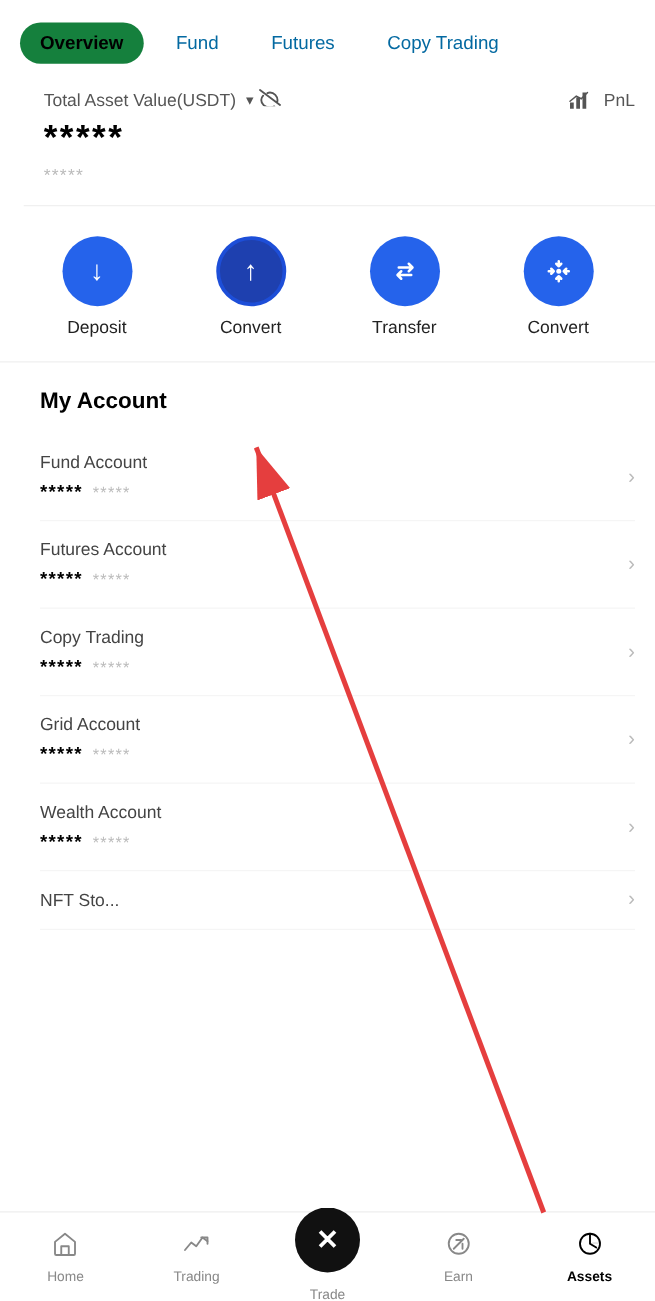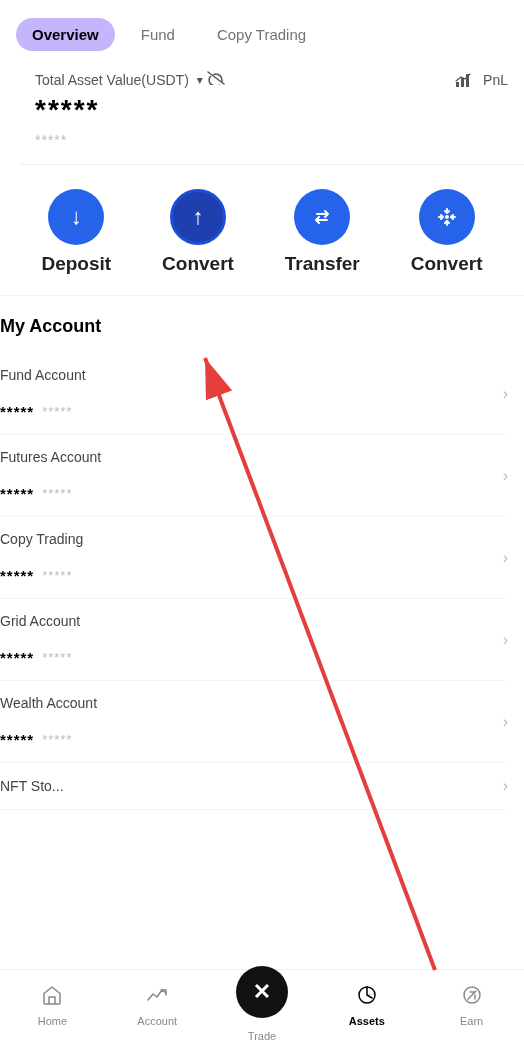--- a/index.html
+++ b/index.html
@@ -18,25 +18,25 @@
     .top-nav {
       display: flex;
       align-items: center;
       padding: 18px 16px 10px 16px;
       gap: 10px;
     }
     .nav-item {
       padding: 8px 16px;
       border-radius: 20px;
       font-size: 15px;
-      color: #737373;
+      color: #0369a1;
       cursor: pointer;
     }
     .nav-item.active {
-      background: #c4b5fd;
+      background: #15803d;
       color: #000;
       font-weight: 600;
     }
 
     
     .asset-header {
       padding: 10px 16px 16px 16px;
       border-bottom: 1px solid #f0f0f0;
       margin-left: 19px;
     }
@@ -98,45 +98,46 @@
       align-items: center;
       justify-content: center;
       color: #fff;
       font-size: 22px;
     }
     .action-circle.withdraw-circle {
       background: #1e40af;
       border: 3px solid #1d4ed8;
     }
     .action-label {
-      font-size: 19px;
+      font-size: 14px;
       color: #222;
-      font-weight: 700;
+      font-weight: 400;
     }
 
     
     .my-account {
       padding: 20px 16px 10px 0;
+      margin-left: 32px;
     }
     .section-title {
       font-size: 18px;
       font-weight: 700;
       margin-bottom: 16px;
     }
 
     
     .account-item {
       display: flex;
       align-items: center;
       justify-content: space-between;
       padding: 14px 0;
       border-bottom: 1px solid #f5f5f5;
       cursor: pointer;
     }
-    .account-item-left { display: flex; flex-direction: column; gap: 20px; }
+    .account-item-left { display: flex; flex-direction: column; gap: 8px; }
     .account-item-name { font-size: 14px; color: #444; }
     .account-item-value { display: flex; align-items: center; gap: 8px; }
     .account-item-value .masked { font-size: 15px; font-weight: 700; letter-spacing: 1px; }
     .account-item-value .masked-sub { font-size: 13px; color: #bbb; letter-spacing: 1px; }
     .chevron-right {
       font-size: 16px;
       color: #bbb;
     }
 
     
@@ -201,20 +202,21 @@
 
     
     .bottom-spacer { height: 80px; }
   </style>
 </head>
 <body>
 
 <nav class="top-nav">
   <div class="nav-item active">Overview</div>
   <div class="nav-item">Fund</div>
+  <div class="nav-item">Futures</div>
   <div class="nav-item">Copy Trading</div>
 </nav>
 
 <div class="asset-header">
   <div class="asset-label-row">
     <span>Total Asset Value(USDT)</span>
     <div class="icons">
       <span class="chevron-icon">▾</span>
       <span class="eye-slash">
         <svg width="18" height="14" viewBox="0 0 18 14" fill="none">
@@ -351,50 +353,50 @@
     <span class="nav-tab-label">Home</span>
   </div>
 
   <div class="nav-tab">
     <div class="nav-tab-icon">
       <svg width="22" height="22" viewBox="0 0 22 22" fill="none">
         <polyline points="2,16 7,10 11,13 16,6 20,9" stroke="#888" stroke-width="1.5" stroke-linecap="round" stroke-linejoin="round"></polyline>
         <polyline points="15,6 20,6 20,11" stroke="#888" stroke-width="1.5" stroke-linecap="round" stroke-linejoin="round"></polyline>
       </svg>
     </div>
-    <span class="nav-tab-label">Account</span>
+    <span class="nav-tab-label">Trading</span>
   </div>
 
   <div class="nav-tab" style="justify-content:flex-end;padding-bottom:4px;">
     <div class="trade-btn">
       <span class="trade-btn-icon" style="color:#fff;font-size:22px;font-weight:900;">✕</span>
     </div>
     <span class="nav-tab-label">Trade</span>
+  </div>
+
+  <div class="nav-tab">
+    <div class="nav-tab-icon">
+      <svg width="22" height="22" viewBox="0 0 22 22" fill="none">
+        <circle cx="11" cy="11" r="8" stroke="#888" stroke-width="1.5"></circle>
+        <path d="M7 15l8-8M9 8h4M14 11v4" stroke="#888" stroke-width="1.5" stroke-linecap="round"></path>
+      </svg>
+    </div>
+    <span class="nav-tab-label">Earn</span>
   </div>
 
   <div class="nav-tab">
     <div class="nav-tab-icon active-icon">
       <svg width="22" height="22" viewBox="0 0 22 22" fill="none">
         <circle cx="11" cy="11" r="8" stroke="#000" stroke-width="1.5"></circle>
         <path d="M11 3v8l5 3" stroke="#000" stroke-width="1.5" stroke-linecap="round"></path>
         <path d="M11 11 a8 8 0 0 1 8 0" fill="#000" fill-opacity="0.15"></path>
       </svg>
     </div>
     <span class="nav-tab-label active-label">Assets</span>
   </div>
-
-  <div class="nav-tab">
-    <div class="nav-tab-icon">
-      <svg width="22" height="22" viewBox="0 0 22 22" fill="none">
-        <circle cx="11" cy="11" r="8" stroke="#888" stroke-width="1.5"></circle>
-        <path d="M7 15l8-8M9 8h4M14 11v4" stroke="#888" stroke-width="1.5" stroke-linecap="round"></path>
-      </svg>
-    </div>
-    <span class="nav-tab-label">Earn</span>
-  </div>
 </div>
 
 <svg class="arrow-overlay" viewBox="0 0 524 1041" xmlns="http://www.w3.org/2000/svg">
   <defs>
     <marker id="arrowhead" markerWidth="10" markerHeight="7" refX="10" refY="3.5" orient="auto">
       <polygon points="0 0, 10 3.5, 0 7" fill="#e53e3e"></polygon>
     </marker>
   </defs>
 
   <line x1="435" y1="970" x2="205" y2="358" stroke="#e53e3e" stroke-width="4" marker-end="url(#arrowhead)"></line>

